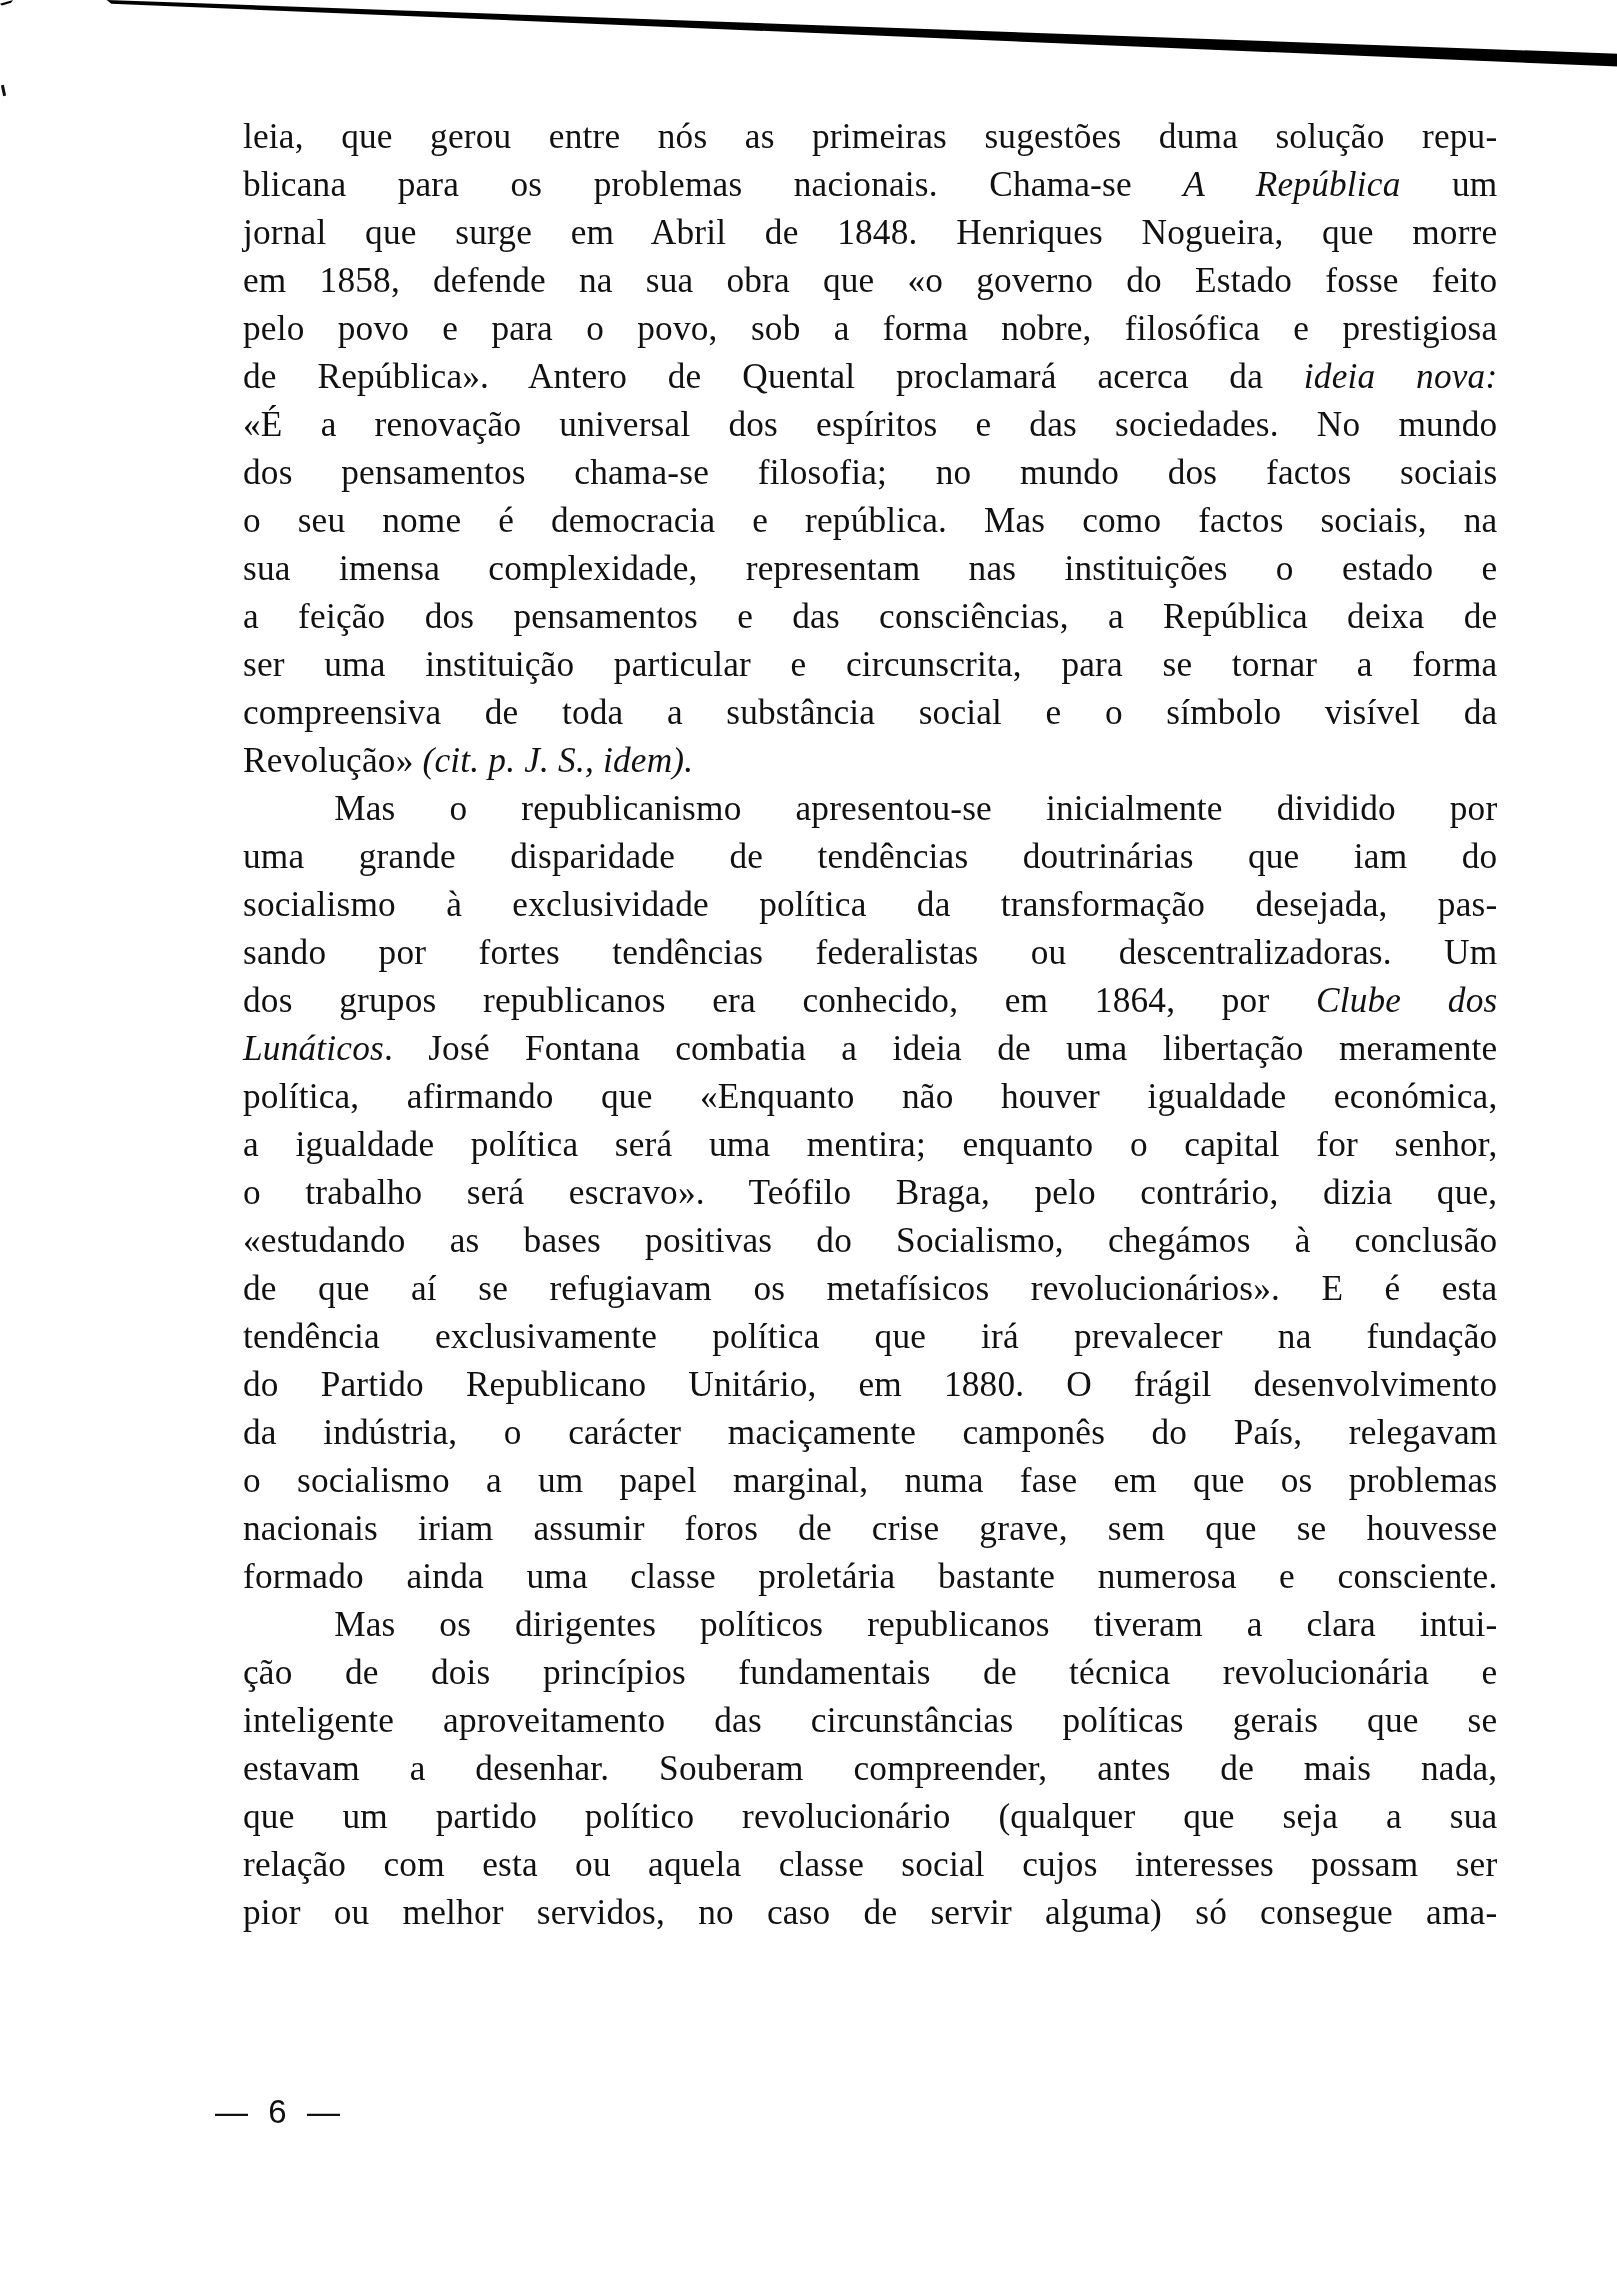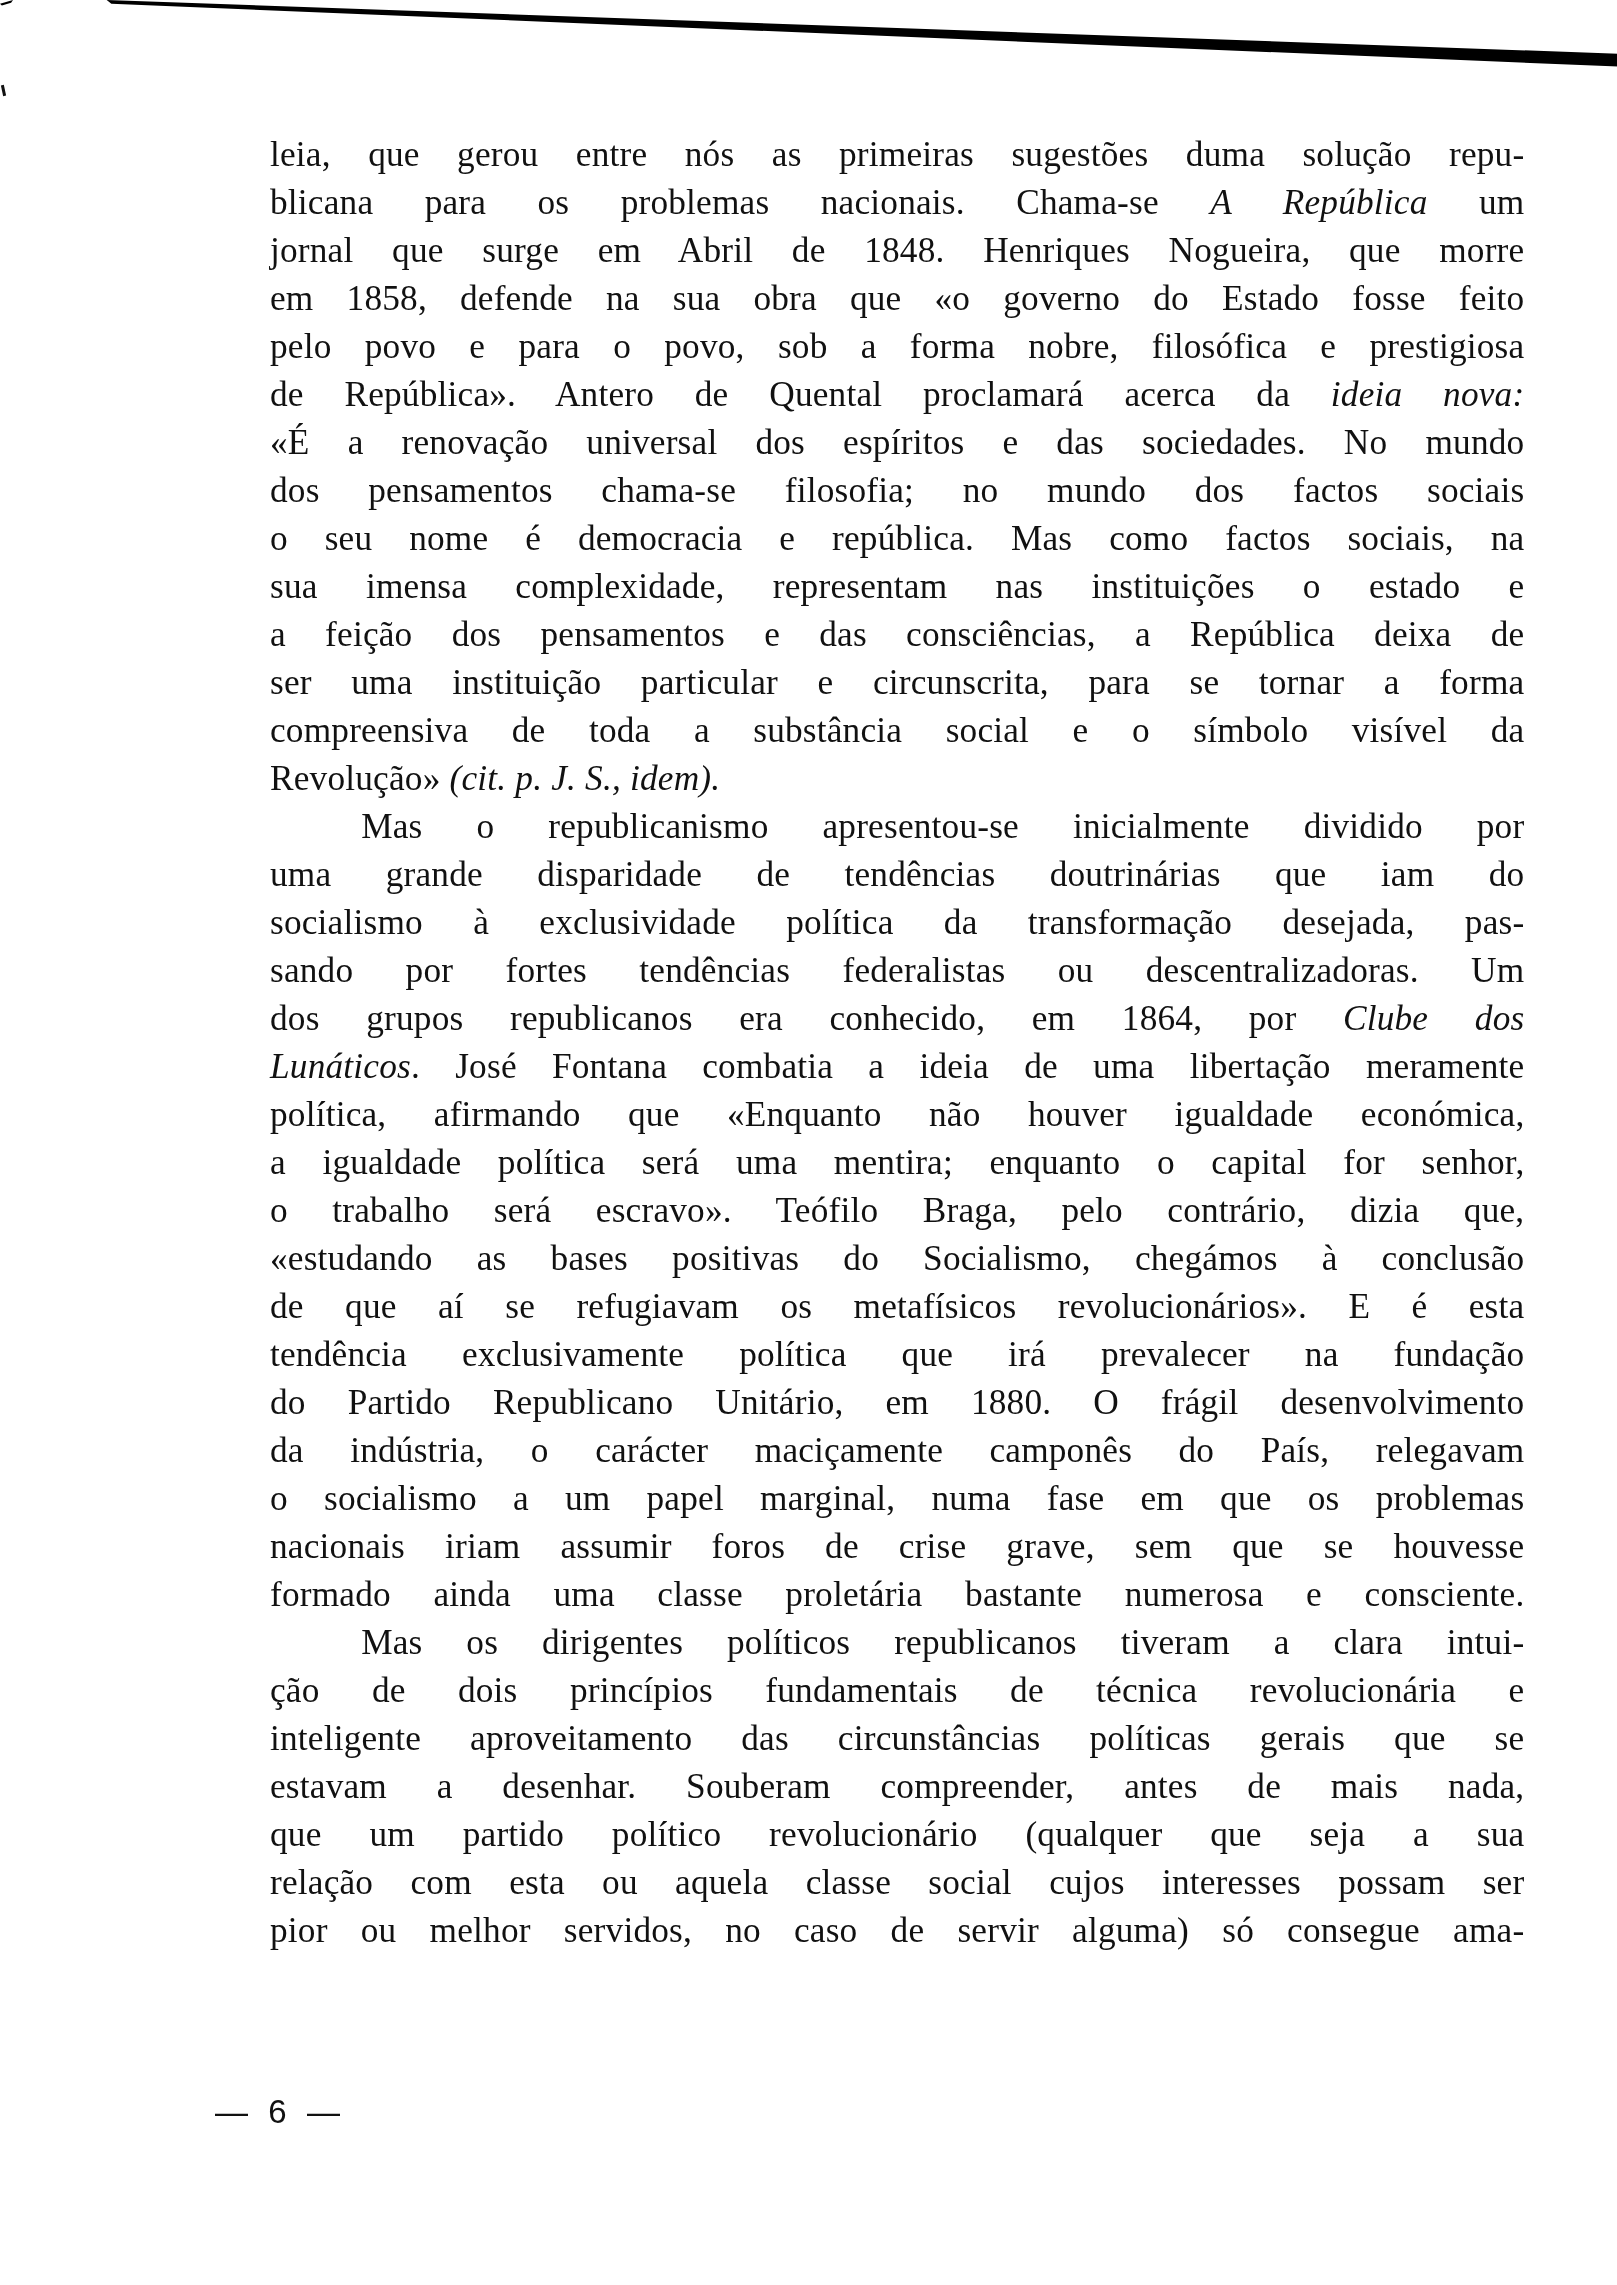--- a/index.html
+++ b/index.html
@@ -27,23 +27,22 @@
     left: 1.9px;
     top: 85px;
     width: 2.8px;
     height: 11px;
     background: #111;
     transform: rotate(-12deg);
   }
   .page-body {
     position: absolute;
     left: 243px;
-    top: 130px;
+    top: 112px;
     width: 1280px;
-    margin-left: 27px;
   }
   .line {
     display: block;
     height: 48px;
     line-height: 48px;
     font-size: 36px;
     text-align: justify;
     text-align-last: justify;
     white-space: nowrap;
     letter-spacing: 0.2px;

